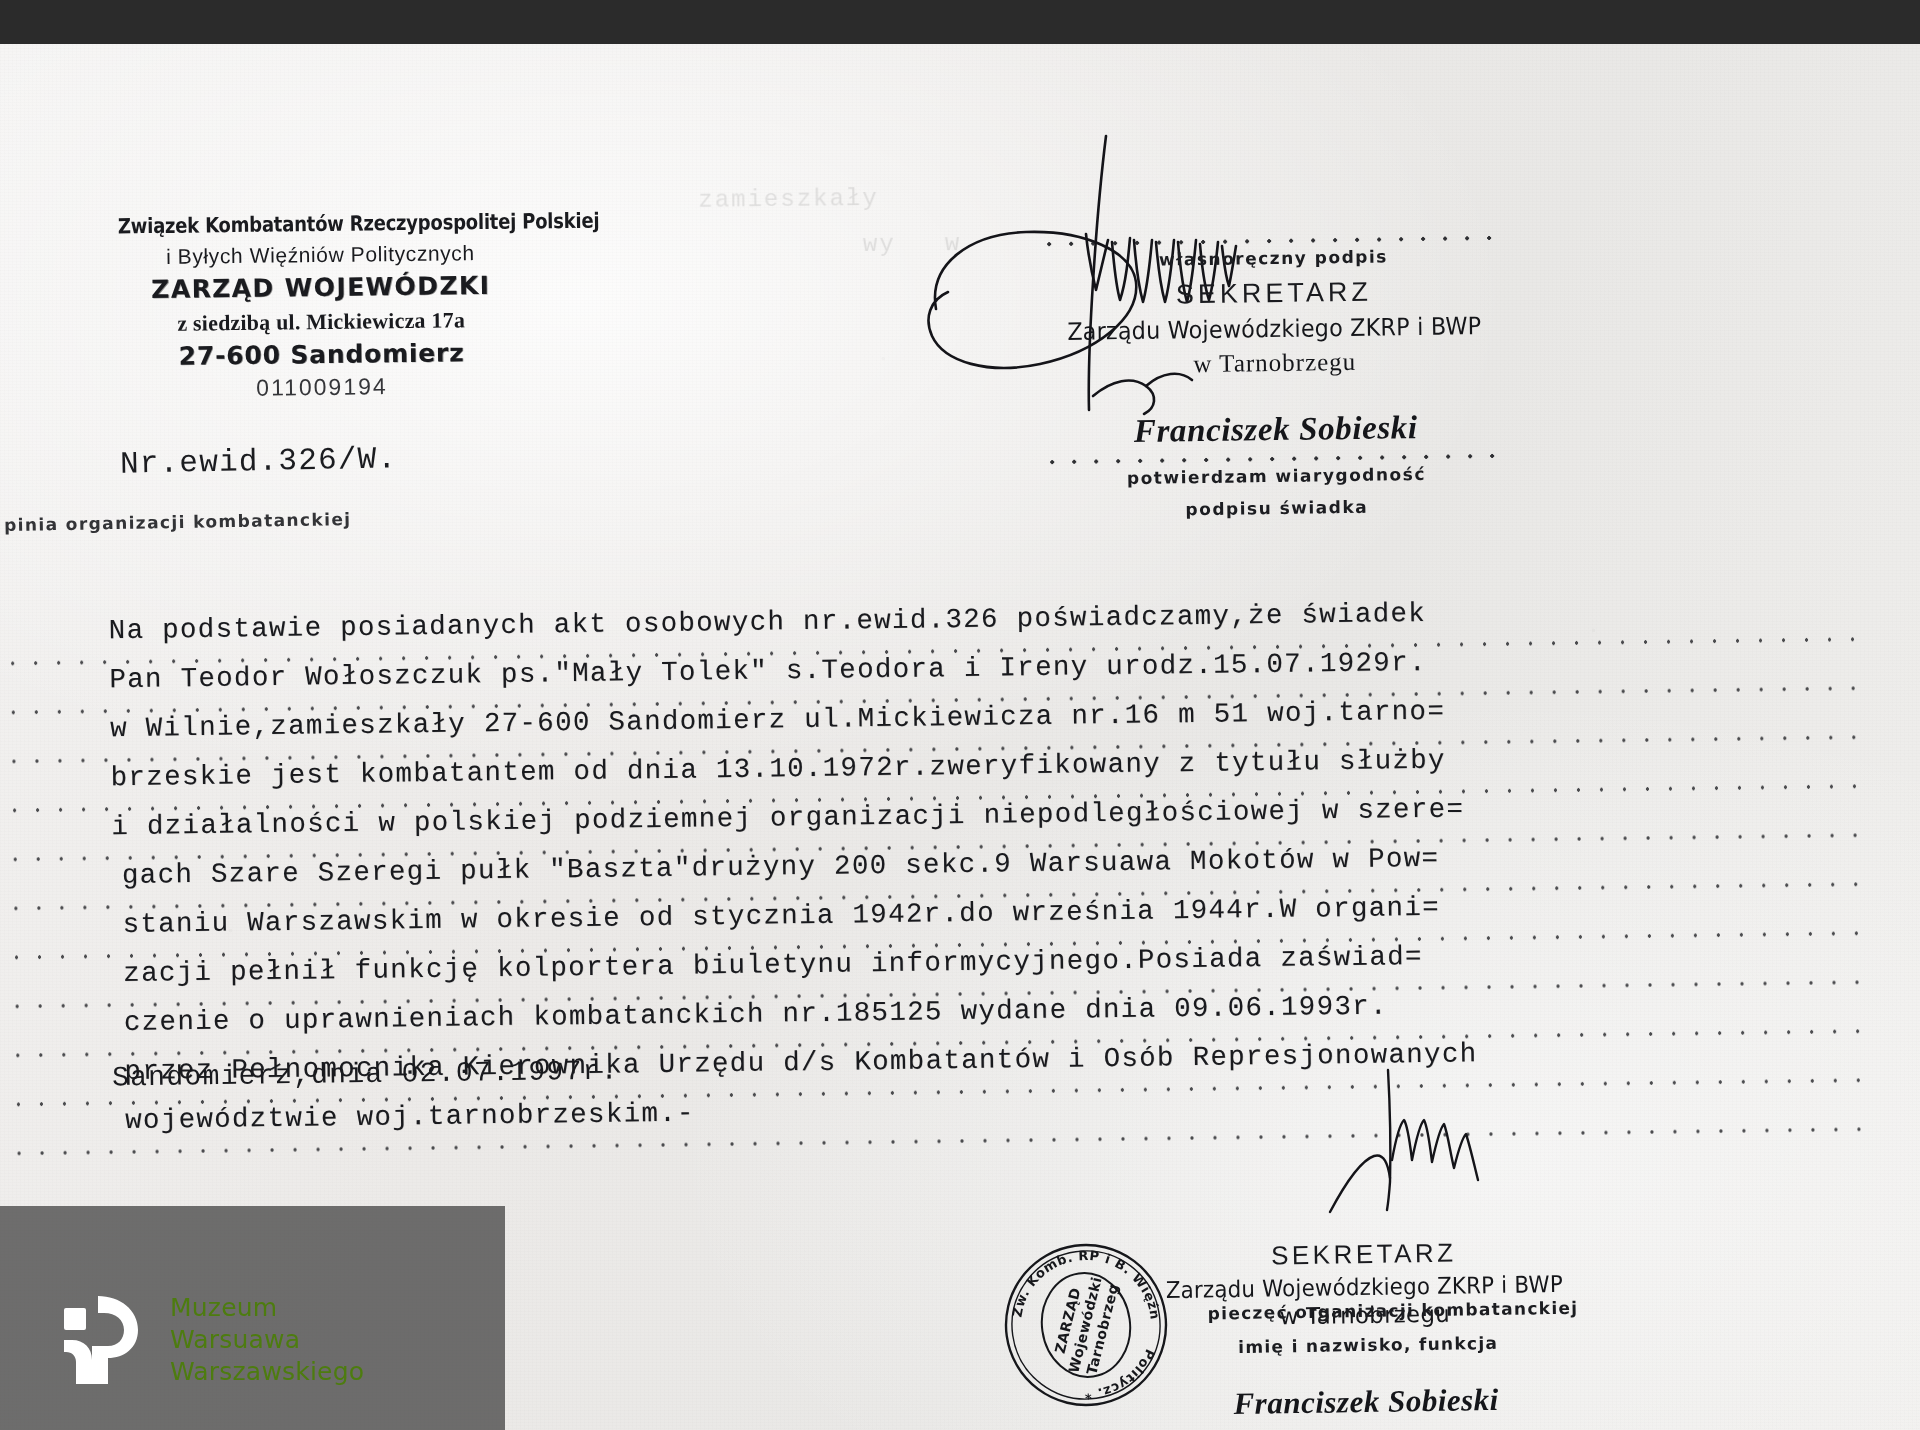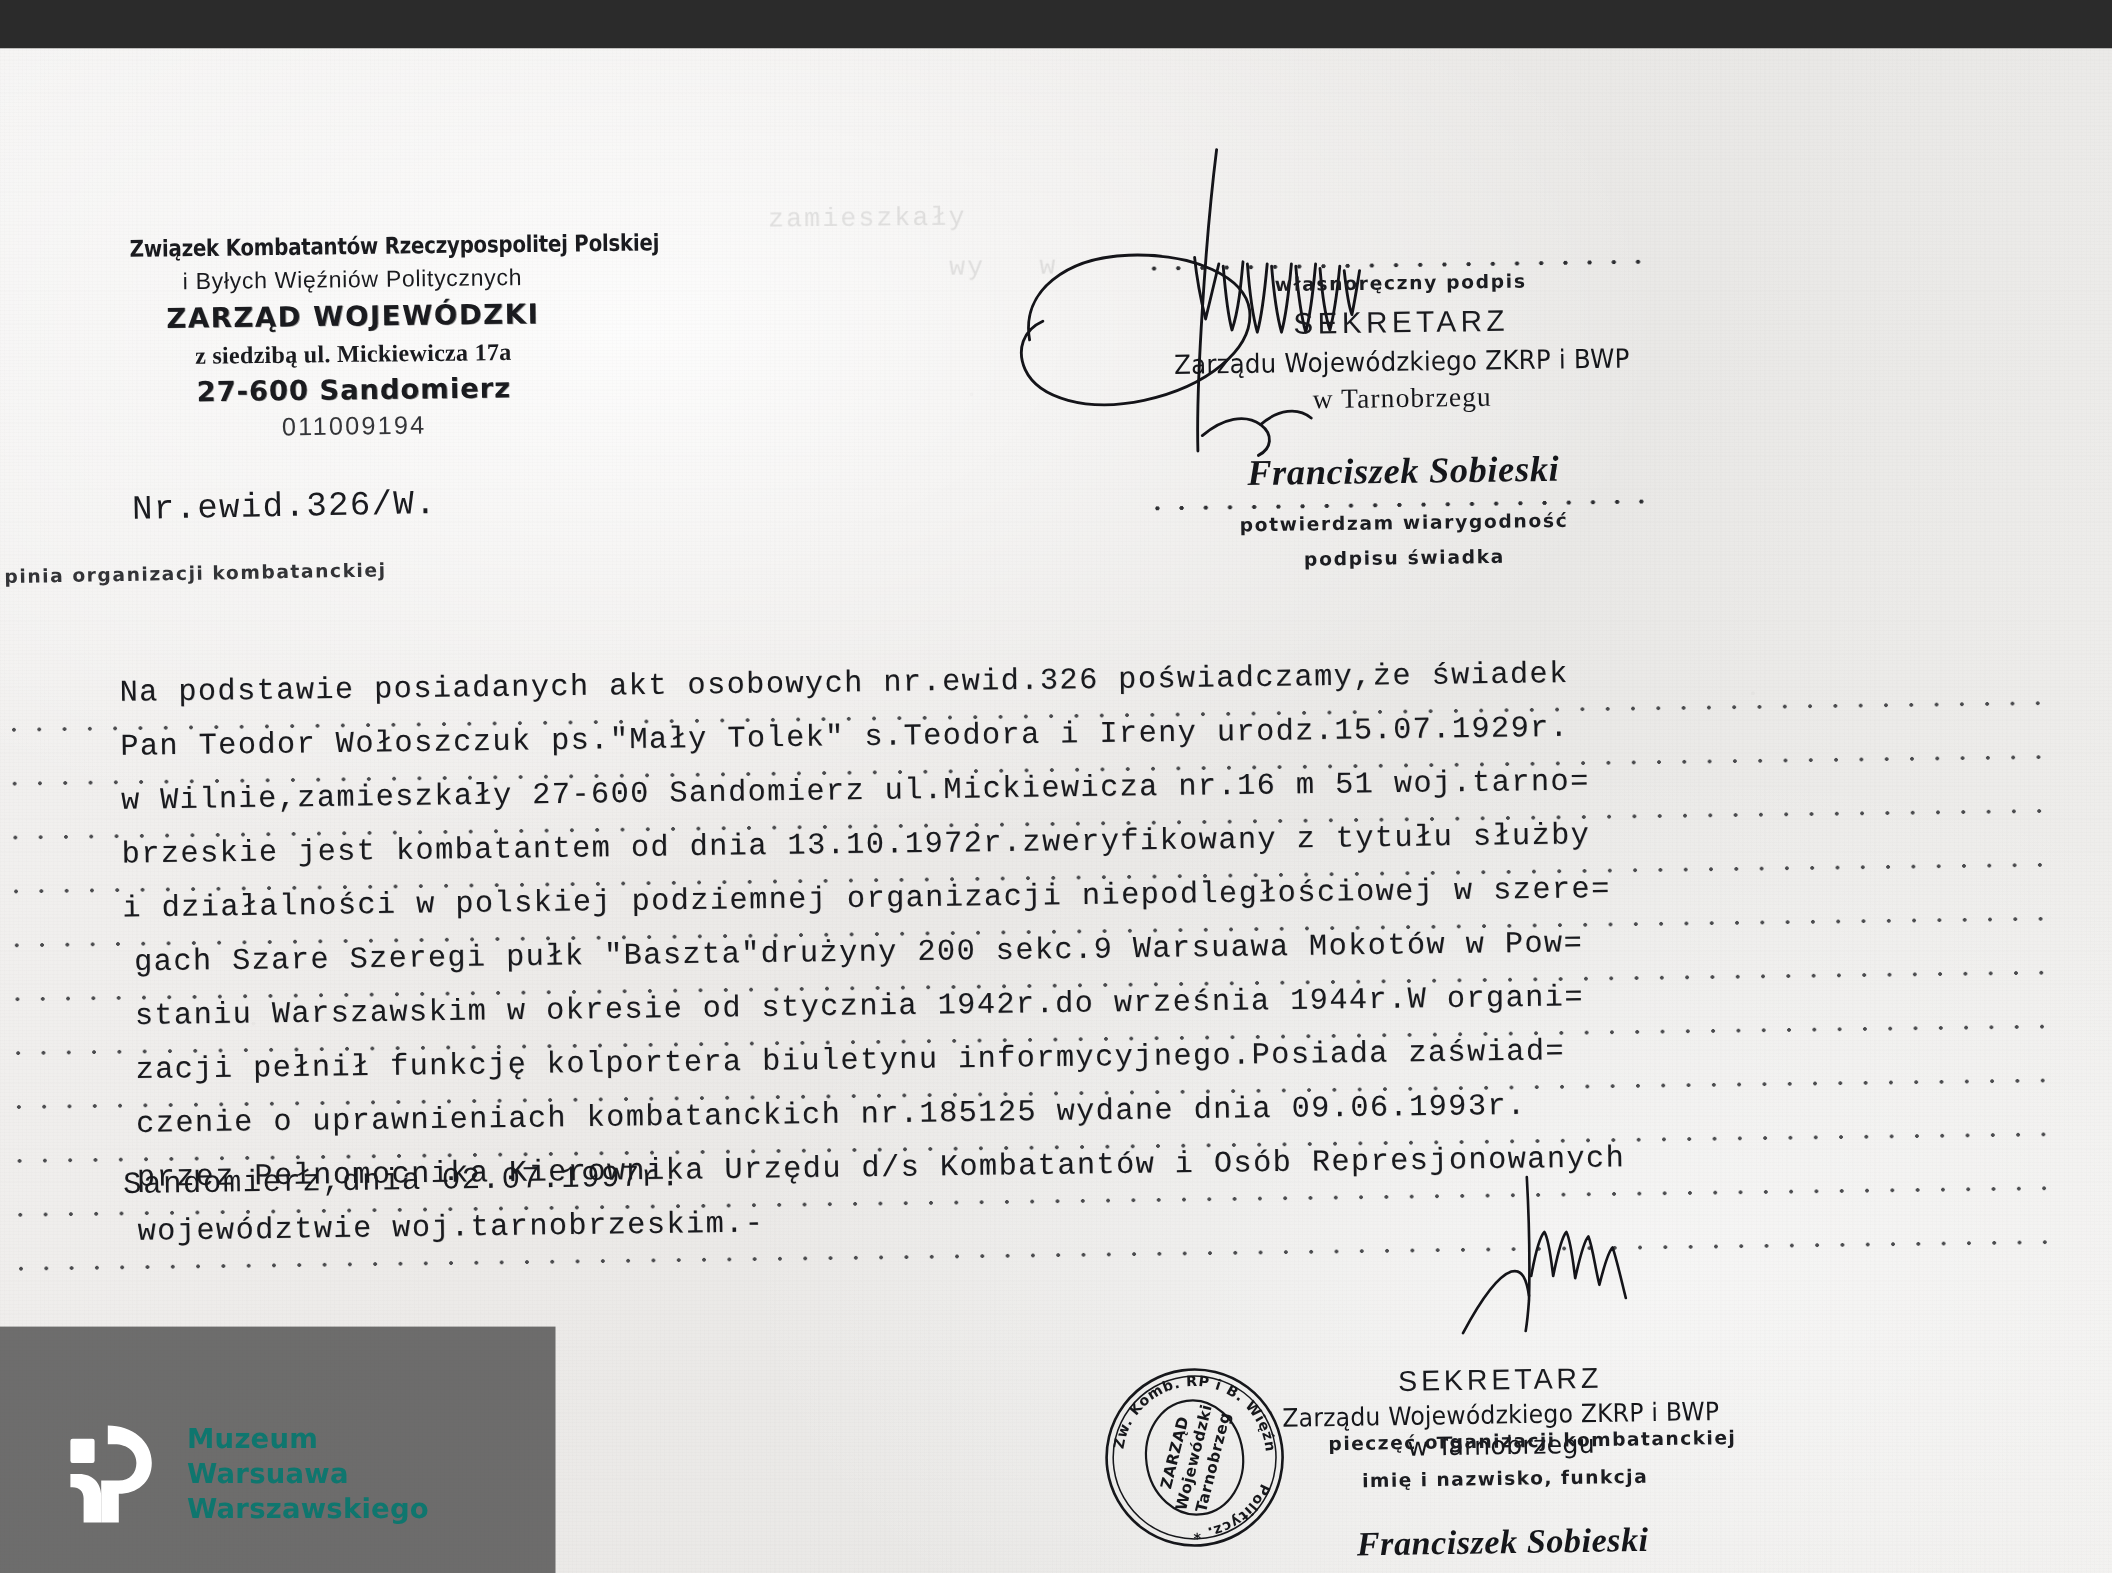--- a/index.html
+++ b/index.html
@@ -330,23 +330,23 @@
     width: 505px;
     height: 268px;
     background: rgba(60,60,60,0.72);
     display: flex;
     align-items: center;
     gap: 20px;
     padding-left: 58px;
     box-sizing: border-box;
   }
   #watermark .wm-text {
-    color: #0f766e;
-    font-family: "DejaVu Sans", sans-serif;
-    font-weight: 700;
+    color: #4d7c0f;
+    font-family: "DejaVu Sans", sans-serif;
+    font-weight: 400;
     font-size: 25px;
     line-height: 32px;
     letter-spacing: 0.2px;
   }
   
   #bottom-fragment {
     position: absolute;
     left: 30px;
     top: 1400px;
     font-family: "Liberation Mono", monospace;

